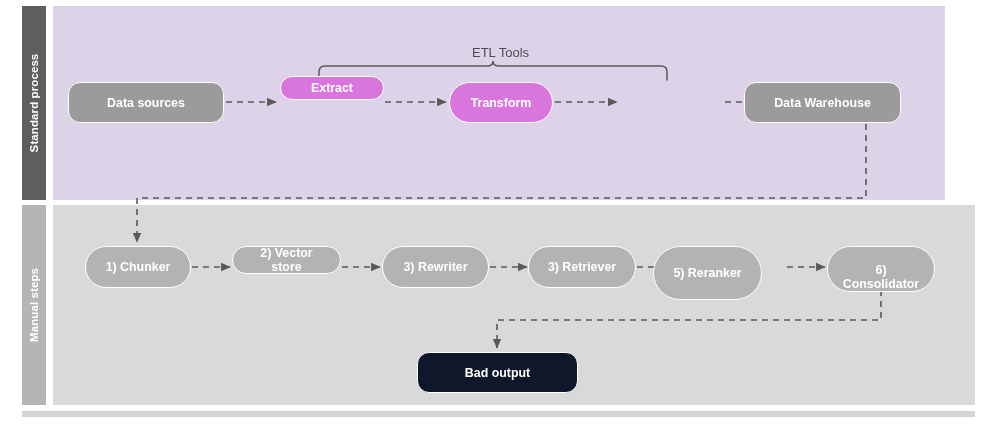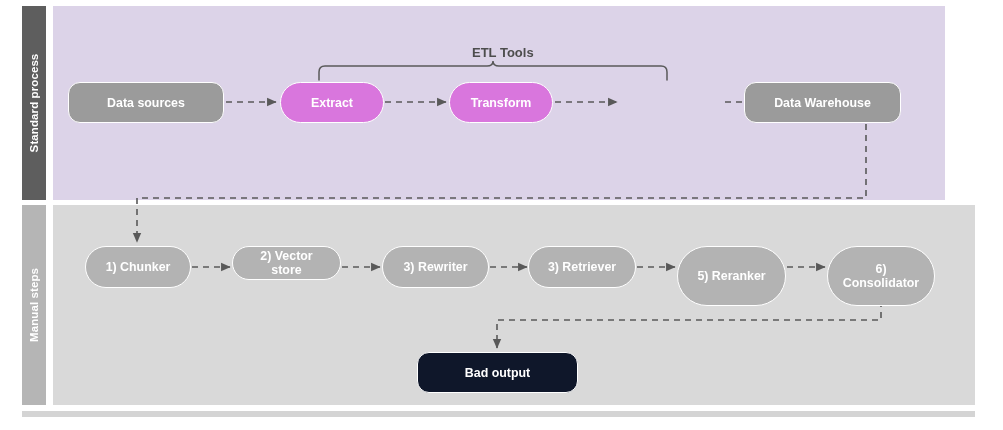--- a/index.html
+++ b/index.html
@@ -55,21 +55,21 @@
   }
   .node.rect { border-radius: 12px; }
   .node.pill { border-radius: 999px; }
   .node-grey { background: #9b9b9b; }
   .node-purple { background: #d976dd; }
   .node-pillgrey { background: #b3b3b3; }
   .node-yellow { background: #0f172a; }
   .bracket-label {
     position: absolute;
     color: #4d4d4d;
-    font-weight: bold;
+    font-weight: normal;
     font-size: 13px;
     white-space: nowrap;
     padding-left: 14px;
   }
   svg.overlay {
     position: absolute;
     left: 0; top: 0;
     width: 1003px;
     height: 430px;
     pointer-events: none;
@@ -120,54 +120,54 @@
 
     <path d="M881,290 L881,320 L497,320 L497,348" fill="none" stroke="#595959" stroke-width="1.6" stroke-dasharray="6,5" marker-end="url(#ah)"></path>
   </svg>
 
   <div class="bracket-label" style="left:458px; top:45px;">ETL Tools</div>
 
   <div class="node rect node-grey" style="left:68px; top:82px; width:156px; height:41px;">
     <span>Data sources</span>
   </div>
 
-  <div class="node pill node-purple" style="left:280px; top:82px; width:104px; height:41px;">
+  <div class="node pill node-purple" style="left:280px; top:76px; width:104px; height:24px;">
     <span>Extract</span>
   </div>
 
   <div class="node pill node-purple" style="left:449px; top:82px; width:104px; height:41px;">
     <span>Transform</span>
   </div>
 
 
   <div class="node rect node-grey" style="left:744px; top:82px; width:157px; height:41px;">
     <span>Data Warehouse</span>
   </div>
 
   <div class="node pill node-pillgrey" style="left:85px; top:246px; width:106px; height:42px;">
     <span>1) Chunker</span>
   </div>
 
-  <div class="node pill node-pillgrey" style="left:232px; top:246px; width:109px; height:34px; padding:0 16px;">
+  <div class="node pill node-pillgrey" style="left:232px; top:246px; width:109px; height:28px; padding:0 16px;">
     <span>2) Vector store</span>
   </div>
 
   <div class="node pill node-pillgrey" style="left:382px; top:246px; width:107px; height:42px;">
     <span>3) Rewriter</span>
   </div>
 
   <div class="node pill node-pillgrey" style="left:528px; top:246px; width:108px; height:42px;">
     <span>3) Retriever</span>
   </div>
 
-  <div class="node pill node-pillgrey" style="left:677px; top:246px; width:109px; height:60px;align-items:center;">
+  <div class="node pill node-pillgrey" style="left:653px; top:246px; width:109px; height:54px;align-items:center;">
     <span>5) Reranker</span>
   </div>
 
-  <div class="node pill node-pillgrey" style="left:827px; top:246px; width:108px; height:60px; padding:0 8px;">
+  <div class="node pill node-pillgrey" style="left:827px; top:246px; width:108px; height:46px; padding:0 8px;align-items:flex-end;">
     <span>6) Consolidator</span>
   </div>
 
   <div class="node rect node-yellow" style="left:417px; top:352px; width:161px; height:41px;">
     <span>Bad output</span>
   </div>
 
 </div>
 
 </body></html>

